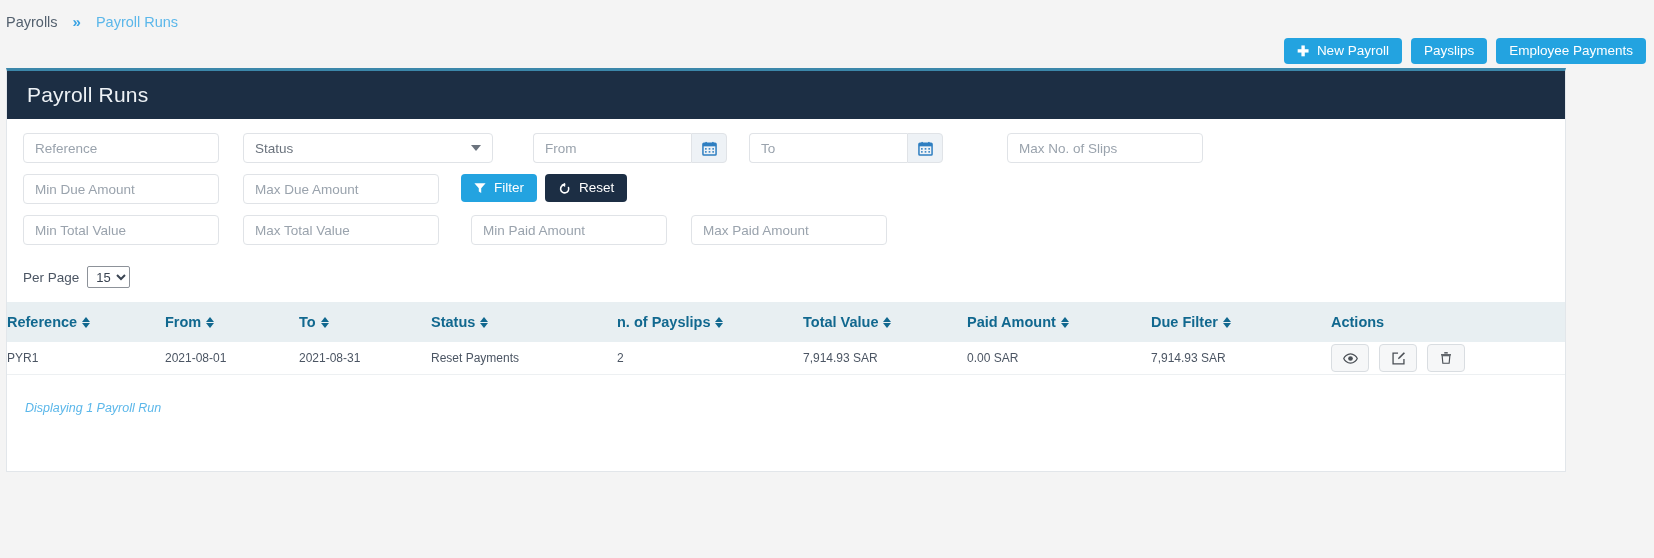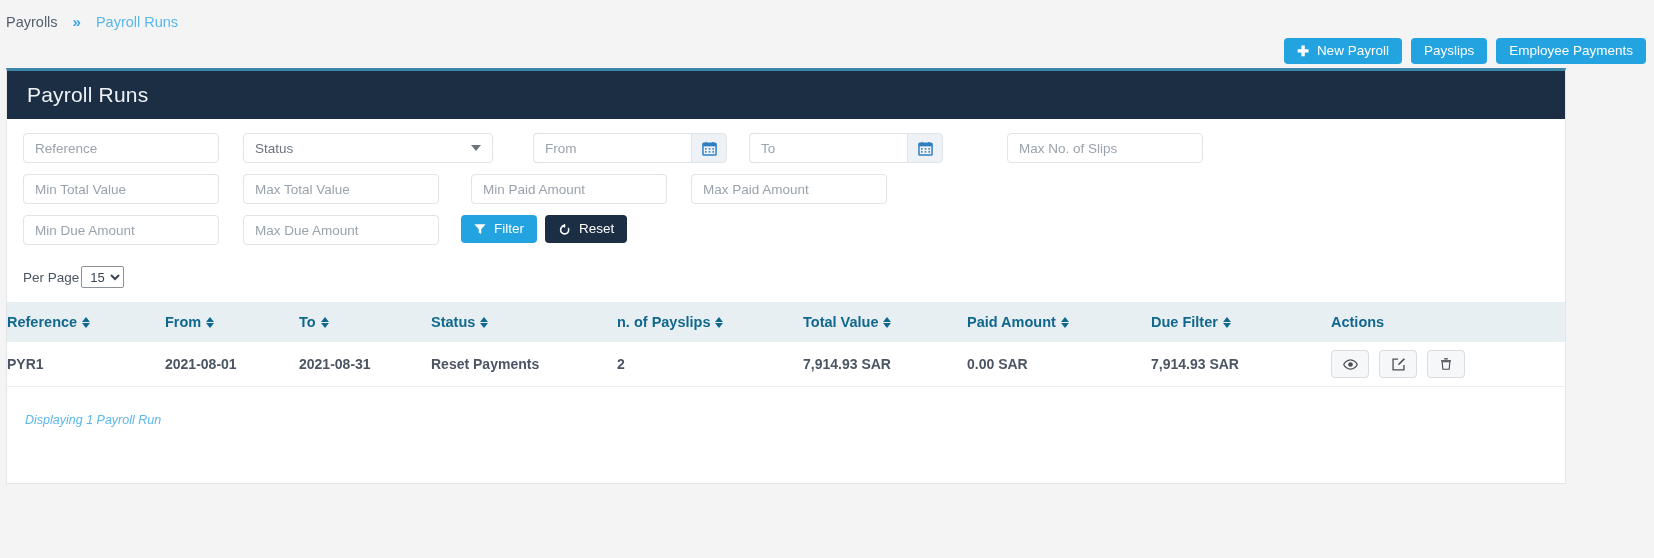--- a/index.html
+++ b/index.html
@@ -88,21 +88,21 @@
   .gap-24 { width: 24px; flex: none; }
   .gap-40 { width: 40px; flex: none; }
   .gap-22 { width: 22px; flex: none; }
   .gap-32 { width: 32px; flex: none; }
 
   .btn-action { height: 28px; padding: 0 13px; font-size: 13.5px; border-radius: 4px; }
   .btn-dark { background: #1c2e44; color: #fff; }
 
   
   .perpage-row {
-    display: flex; align-items: center; gap: 2px;
+    display: flex; align-items: center; gap: 8px;
     padding: 6px 16px 14px 16px; font-size: 13.5px; color: #4b5563;
   }
   .perpage-select {
     font-family: Liberation Sans, sans-serif; font-size: 13px;
     height: 22px; border: 1px solid #8d9299; border-radius: 2px;
     background: #fff; color: #3a4452; padding: 0 2px 0 4px;
   }
 
   
   table.data { width: 100%; border-collapse: collapse; }
@@ -114,22 +114,22 @@
   table.data thead th .th-inner { display: inline-flex; align-items: center; gap: 5px; }
   .sort-icon { display: inline-block; width: 9px; height: 13px; position: relative; }
   .sort-icon::before, .sort-icon::after {
     content: ""; position: absolute; left: 0;
     border-left: 4.5px solid transparent; border-right: 4.5px solid transparent;
   }
   .sort-icon::before { top: 1px; border-bottom: 5px solid #11688f; }
   .sort-icon::after { bottom: 1px; border-top: 5px solid #11688f; }
 
   table.data tbody td {
-    font-size: 14px; color: #4b5563; padding: 8px 0;
-    border-bottom: 1px solid #edf0f2; vertical-align: middle; font-weight: bold;
+    font-size: 12px; color: #4b5563; padding: 2px 0;
+    border-bottom: 1px solid #edf0f2; vertical-align: middle;
   }
   .c-ref   { padding-left: 14px; width: 158px; }
   .c-from  { width: 134px; }
   .c-to    { width: 132px; }
   .c-status{ width: 186px; }
   .c-slips { width: 186px; }
   .c-total { width: 164px; }
   .c-paid  { width: 184px; }
   .c-due   { width: 180px; }
   .c-act   { }
@@ -221,48 +221,48 @@
               <rect x="11" y="10.8" width="1.8" height="1.6" fill="#2f7fc1"></rect>
             </svg>
           </div>
         </div>
         <div class="gap-40"></div>
         <div class="gap-24"></div>
         <div class="field" style="width:196px">Max No. of Slips</div>
       </div>
 
       <div class="filter-row">
-        <div class="field w-money">Min Total Value</div>
-        <div class="gap-24"></div>
-        <div class="field w-money">Max Total Value</div>
-        <div class="gap-32"></div>
-        <div class="field w-money">Min Paid Amount</div>
-        <div class="gap-24"></div>
-        <div class="field w-money">Max Paid Amount</div>
-      </div>
-
-      <div class="filter-row">
         <div class="field w-money">Min Due Amount</div>
         <div class="gap-24"></div>
         <div class="field w-money">Max Due Amount</div>
         <div class="gap-22"></div>
         <button class="btn btn-primary btn-action">
           <svg width="12" height="12" viewBox="0 0 16 16">
             <polygon points="0.5,1.5 15.5,1.5 9.6,8.4 9.6,14.5 6.4,12.6 6.4,8.4" fill="#ffffff"></polygon>
           </svg>
           <span>Filter</span>
         </button>
         <div style="width:8px;flex:none"></div>
         <button class="btn btn-dark btn-action">
           <svg width="13" height="13" viewBox="0 0 16 16">
             <path d="M8.2 3.4a5 5 0 1 0 4.7 3.3" fill="none" stroke="#ffffff" stroke-width="1.9" stroke-linecap="round"></path>
             <polygon points="8.8,0.8 8.8,6.0 4.2,3.4" fill="#ffffff"></polygon>
           </svg>
           <span>Reset</span>
         </button>
+      </div>
+
+      <div class="filter-row">
+        <div class="field w-money">Min Total Value</div>
+        <div class="gap-24"></div>
+        <div class="field w-money">Max Total Value</div>
+        <div class="gap-32"></div>
+        <div class="field w-money">Min Paid Amount</div>
+        <div class="gap-24"></div>
+        <div class="field w-money">Max Paid Amount</div>
       </div>
     </div>
 
     <div class="perpage-row">
       <span>Per Page</span>
       <select class="perpage-select">
         <option>15</option>
       </select>
     </div>
 

